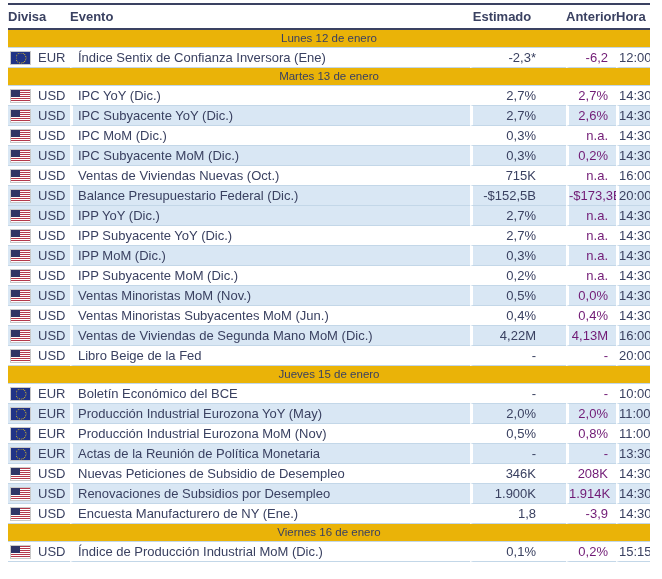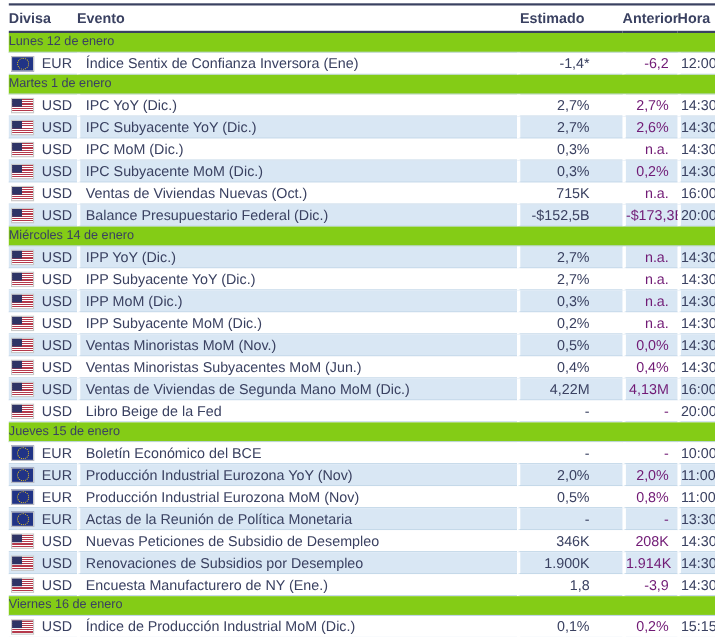--- a/index.html
+++ b/index.html
@@ -39,21 +39,22 @@
   td.gap { border-left: 3px solid #ffffff; }
   td.divisa   { padding-left: 1px; }
   td.evento   { padding-left: 5px; }
   td.estimado { text-align: right; padding-right: 30px; }
   td.anterior { text-align: right; padding-right: 8px; color: #701a75; }
   td.hora     { text-align: right; padding-right: 2px; }
 
   tr.alt td { background: #d9e7f4; }
 
   tr.section-row td {
-    background: #84cc16;
+    background: #eab308;
+    text-align: center;
     font-size: 11.5px;
     line-height: 13px;
     padding: 2px 0;
     color: #3a4161;
     border-bottom: 1px solid #c3d7e8;
   }
 
   .flag {
     display: inline-block;
     width: 21px; height: 14px;
@@ -98,26 +99,26 @@
         <th class="col-hora">Hora</th>
       </tr>
     </thead>
     <tbody>
         <tr class="section-row">
           <td colspan="5">Lunes 12 de enero</td>
         </tr>
         <tr class="data-row">
           <td class="divisa"><span class="flag flag-eu"></span><span class="currency">EUR</span></td>
           <td class="evento gap">Índice Sentix de Confianza Inversora (Ene)</td>
-          <td class="estimado gap">-1,4*</td>
+          <td class="estimado gap">-2,3*</td>
           <td class="anterior gap">-6,2</td>
           <td class="hora gap">12:00</td>
         </tr>
         <tr class="section-row">
-          <td colspan="5">Martes 1 de enero</td>
+          <td colspan="5">Martes 13 de enero</td>
         </tr>
         <tr class="data-row">
           <td class="divisa"><span class="flag flag-us"></span><span class="currency">USD</span></td>
           <td class="evento gap">IPC YoY (Dic.)</td>
           <td class="estimado gap">2,7%</td>
           <td class="anterior gap">2,7%</td>
           <td class="hora gap">14:30</td>
         </tr>
         <tr class="data-row alt">
           <td class="divisa"><span class="flag flag-us"></span><span class="currency">USD</span></td>
@@ -147,23 +148,20 @@
           <td class="anterior gap">n.a.</td>
           <td class="hora gap">16:00</td>
         </tr>
         <tr class="data-row alt">
           <td class="divisa"><span class="flag flag-us"></span><span class="currency">USD</span></td>
           <td class="evento gap">Balance Presupuestario Federal (Dic.)</td>
           <td class="estimado gap">-$152,5B</td>
           <td class="anterior gap">-$173,3B</td>
           <td class="hora gap">20:00</td>
         </tr>
-        <tr class="section-row">
-          <td colspan="5">Miércoles 14 de enero</td>
-        </tr>
         <tr class="data-row alt">
           <td class="divisa"><span class="flag flag-us"></span><span class="currency">USD</span></td>
           <td class="evento gap">IPP YoY (Dic.)</td>
           <td class="estimado gap">2,7%</td>
           <td class="anterior gap">n.a.</td>
           <td class="hora gap">14:30</td>
         </tr>
         <tr class="data-row">
           <td class="divisa"><span class="flag flag-us"></span><span class="currency">USD</span></td>
           <td class="evento gap">IPP Subyacente YoY (Dic.)</td>
@@ -218,21 +216,21 @@
         </tr>
         <tr class="data-row">
           <td class="divisa"><span class="flag flag-eu"></span><span class="currency">EUR</span></td>
           <td class="evento gap">Boletín Económico del BCE</td>
           <td class="estimado gap">-</td>
           <td class="anterior gap">-</td>
           <td class="hora gap">10:00</td>
         </tr>
         <tr class="data-row alt">
           <td class="divisa"><span class="flag flag-eu"></span><span class="currency">EUR</span></td>
-          <td class="evento gap">Producción Industrial Eurozona YoY (Nov)</td>
+          <td class="evento gap">Producción Industrial Eurozona YoY (May)</td>
           <td class="estimado gap">2,0%</td>
           <td class="anterior gap">2,0%</td>
           <td class="hora gap">11:00</td>
         </tr>
         <tr class="data-row">
           <td class="divisa"><span class="flag flag-eu"></span><span class="currency">EUR</span></td>
           <td class="evento gap">Producción Industrial Eurozona MoM (Nov)</td>
           <td class="estimado gap">0,5%</td>
           <td class="anterior gap">0,8%</td>
           <td class="hora gap">11:00</td>

